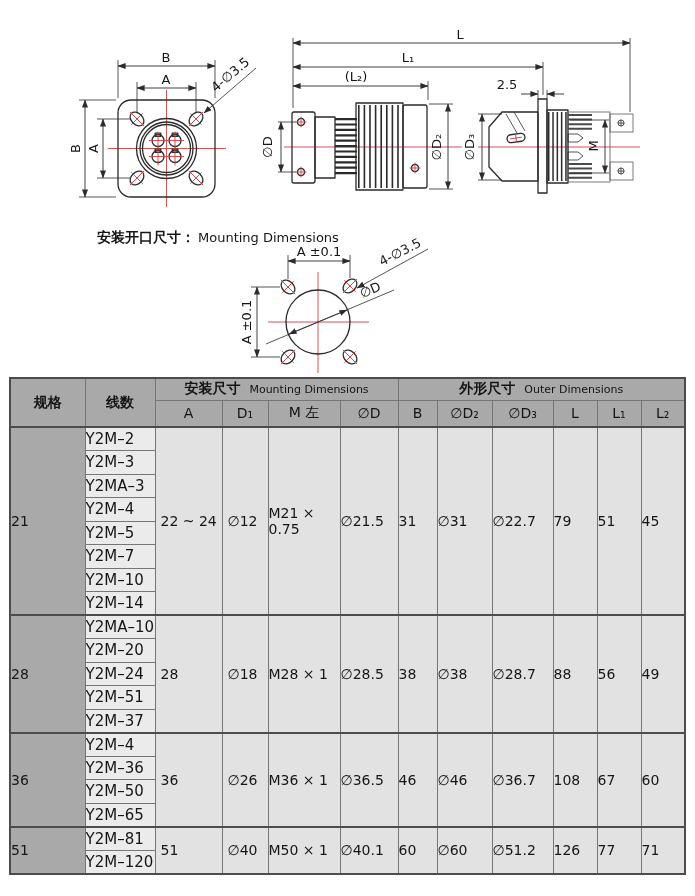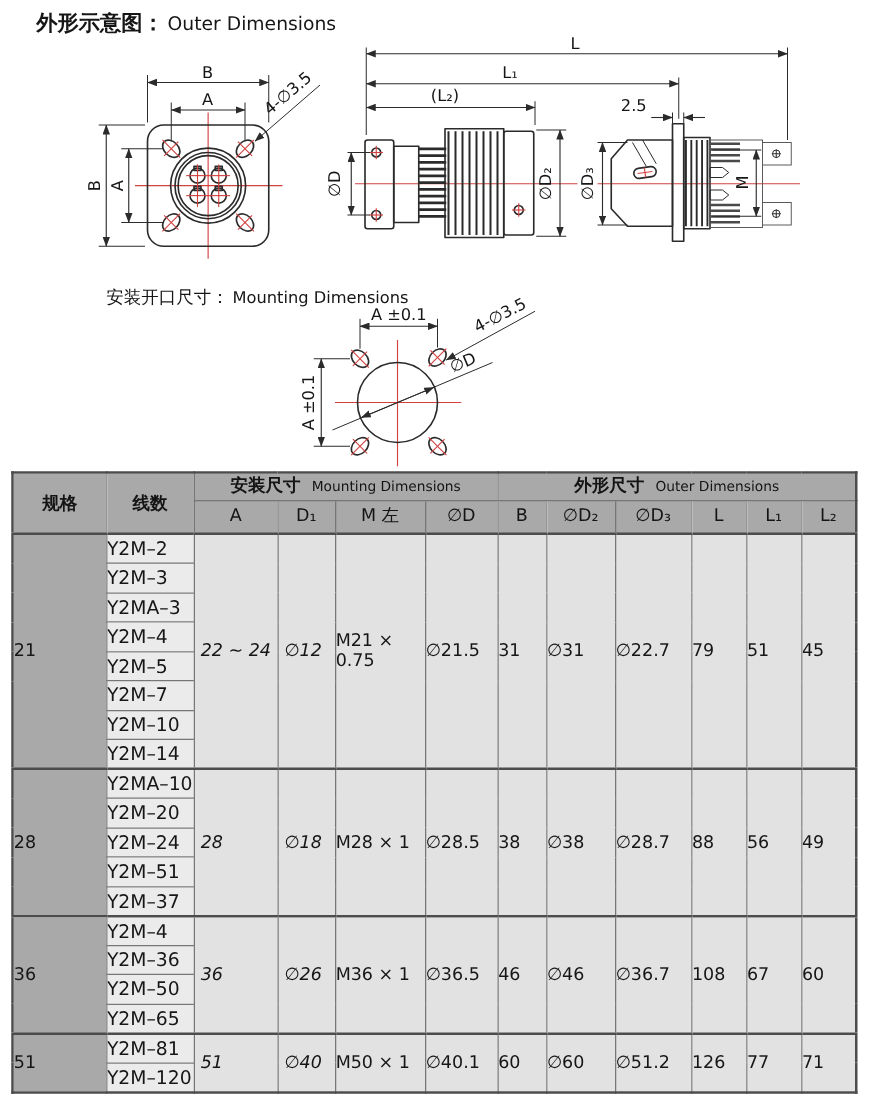--- a/index.html
+++ b/index.html
@@ -3,21 +3,21 @@
 <meta charset="utf-8">
 <style>
   html,body{margin:0;padding:0;background:#fff;}
   body{width:695px;height:896px;position:relative;overflow:hidden;
        font-family:"DejaVu Sans","Liberation Sans",sans-serif;color:#161616;}
   .page{position:absolute;inset:0;background:#fff;}
   .title{position:absolute;left:29px;top:7px;white-space:nowrap;}
   .title .zh{font-weight:bold;font-size:17px;}
   .title .en{font-size:15px;margin-left:3px;}
   .subtitle{position:absolute;left:85px;top:227px;white-space:nowrap;}
-  .subtitle .zh{font-weight:normal;font-size:14px;}
+  .subtitle .zh{font-weight:bold;font-size:14px;margin-left:12px;}
   .subtitle .en{font-size:13px;margin-left:3px;}
   svg.drawings{position:absolute;left:0;top:0;}
   .ln{stroke:#2b2b2b;stroke-width:1.3;fill:none;stroke-linejoin:round;}
   .th{stroke:#2b2b2b;stroke-width:0.8;fill:none;}
   .dim{stroke:#2b2b2b;stroke-width:0.9;fill:none;}
   .red{stroke:#d24040;stroke-width:0.9;fill:none;}
   .phantom{stroke:#5a5a5a;stroke-width:0.8;fill:none;}
   .lbl{font-size:13px;fill:#161616;}
   
   table.dims{position:absolute;left:9px;top:377px;width:675px;border-collapse:collapse;
@@ -25,31 +25,28 @@
   table.dims td,table.dims th{border:1px solid #767676;padding:0;overflow:hidden;}
   tr.h1{height:22px;} tr.h2{height:27px;}
   tbody tr{height:23.5px;}
   th{background:#a9a9a9;font-weight:normal;color:#141414;}
   th .grp-zh{font-weight:bold;font-size:14px;}
   th .grp-en{font-size:11px;margin-left:9px;}
   tr.h2 th{border-bottom:2px solid #4c4c4c;font-size:14px;}
   td.spec{background:#a9a9a9;text-align:left;padding-left:13px;font-size:14px;}
   td.model{background:#ebebeb;text-align:left;padding-left:3px;font-size:15px;white-space:nowrap;margin-top:40px;}
   td.val{background:#e2e2e2;}
-  td.val.left{text-align:left;padding-left:5px;font-style:italic;}
+  td.val.left{text-align:left;padding-left:5px;}
   tr.group-start td{border-top:2px solid #4c4c4c;}
 </style>
 </head>
 <body>
 
 <div class="page">
 
-  <div class="title">
-    <span class="zh">外形示意图：</span><span class="en">Outer Dimensions</span>
-  </div>
 
   <div class="subtitle">
     <span class="zh">安装开口尺寸：</span><span class="en">Mounting Dimensions</span>
   </div>
 
   <svg class="drawings" width="695" height="377" viewBox="0 0 695 377">
     <defs>
       <marker id="arr" viewBox="0 0 8 6" markerWidth="8" markerHeight="6" refX="7.6" refY="3" orient="auto-start-reverse" markerUnits="userSpaceOnUse">
         <path d="M0,0L8,3L0,6z" fill="#2b2b2b"></path>
       </marker>

